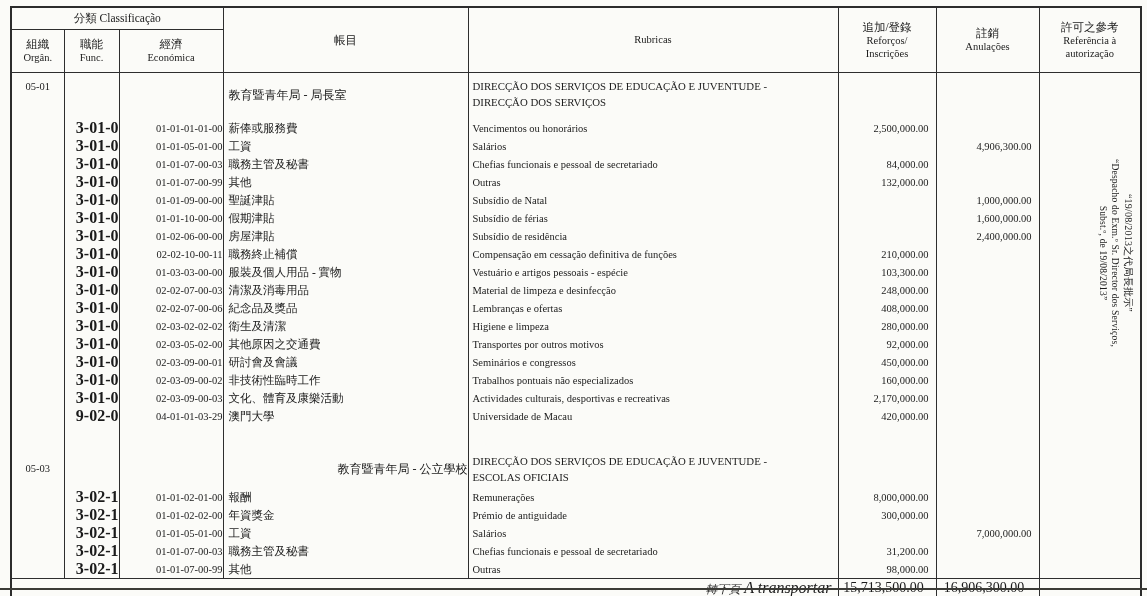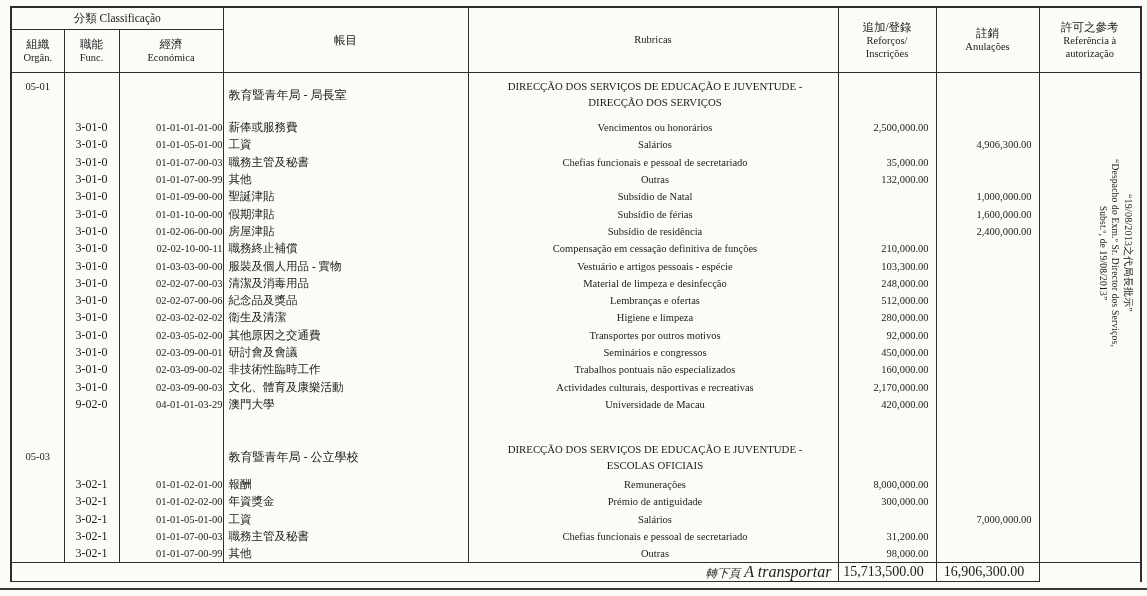--- a/index.html
+++ b/index.html
@@ -21,35 +21,35 @@
     border-left:1px solid #2e2e2e;
     overflow:hidden;
   }
   thead th{border-bottom:1px solid #2e2e2e;vertical-align:middle;text-align:center;}
   tr.hrow1{height:22px;}
   tr.hrow2{height:43px;}
   .hz{font-size:11.5px;line-height:14px;}
   .hp{font-size:10.5px;line-height:13px;}
   tbody td{vertical-align:middle;}
   .c-organ{text-align:center;font-size:10.5px;}
-  .c-func{text-align:center;font-size:12px;}
+  .c-func{text-align:right;font-size:16px;font-weight:bold;}
   .c-econ{text-align:right;font-size:10.5px;}
   .c-zh{text-align:left;padding-left:5px;font-size:11.5px;}
-  .c-pt{text-align:center;padding-left:4px;font-size:10.5px;}
+  .c-pt{text-align:left;padding-left:4px;font-size:10.5px;}
   .c-ref,.c-anu{text-align:right;padding-right:7px;font-size:10.5px;}
   .c-auth{position:relative;padding:0;}
   tr.section-row .c-zh{font-size:12px;}
   tr.section-row .c-pt{white-space:pre-line;line-height:16px;font-size:10.8px;}
   tr.sec-top td{vertical-align:top;}
   tr.sec-top .c-organ{padding-top:8px;}
   tr.sec-top .c-zh{padding-top:14px;}
   tr.sec-top .c-pt{padding-top:5px;}
   tr.sec-bottom td{vertical-align:bottom;}
   tr.sec-bottom .c-organ{padding-bottom:14px;}
-  tr.sec-bottom .c-zh{padding-bottom:10px;}
+  tr.sec-bottom .c-zh{padding-bottom:10px;text-align:right;}
   tr.sec-bottom .c-pt{padding-bottom:3px;}
   tfoot td{
     border-top:1px solid #2e2e2e;border-bottom:1.5px solid #2c2c2c;
     height:17.5px;vertical-align:middle;
   }
   tfoot td.fauth{border-bottom:none;}
   .flabel{text-align:right;padding-right:6px;}
   .flabel .fzh{font-style:italic;font-size:11.5px;}
   .flabel .fpt{font-style:italic;font-size:16px;text-align:center;}
   .fnum{text-align:center;padding-right:7px;font-size:14px;margin-left:24px;}
@@ -157,21 +157,21 @@
           <td class="c-pt">Salários</td>
           <td class="c-ref"></td>
           <td class="c-anu">4,906,300.00</td>
         </tr>
         <tr class="data-row" style="height: 17.3px;">
           <td class="c-organ"></td>
           <td class="c-func">3-01-0</td>
           <td class="c-econ">01-01-07-00-03</td>
           <td class="c-zh">職務主管及秘書</td>
           <td class="c-pt">Chefias funcionais e pessoal de secretariado</td>
-          <td class="c-ref">35,000.00</td>
+          <td class="c-ref">84,000.00</td>
           <td class="c-anu"></td>
         </tr>
         <tr class="data-row" style="height: 17.3px;">
           <td class="c-organ"></td>
           <td class="c-func">3-01-0</td>
           <td class="c-econ">01-01-07-00-99</td>
           <td class="c-zh">其他</td>
           <td class="c-pt">Outras</td>
           <td class="c-ref">132,000.00</td>
           <td class="c-anu"></td>
@@ -229,21 +229,21 @@
           <td class="c-pt">Material de limpeza e desinfecção</td>
           <td class="c-ref">248,000.00</td>
           <td class="c-anu"></td>
         </tr>
         <tr class="data-row" style="height: 17.3px;">
           <td class="c-organ"></td>
           <td class="c-func">3-01-0</td>
           <td class="c-econ">02-02-07-00-06</td>
           <td class="c-zh">紀念品及獎品</td>
           <td class="c-pt">Lembranças e ofertas</td>
-          <td class="c-ref">512,000.00</td>
+          <td class="c-ref">408,000.00</td>
           <td class="c-anu"></td>
         </tr>
         <tr class="data-row" style="height: 17.3px;">
           <td class="c-organ"></td>
           <td class="c-func">3-01-0</td>
           <td class="c-econ">02-03-02-02-02</td>
           <td class="c-zh">衛生及清潔</td>
           <td class="c-pt">Higiene e limpeza</td>
           <td class="c-ref">280,000.00</td>
           <td class="c-anu"></td>

